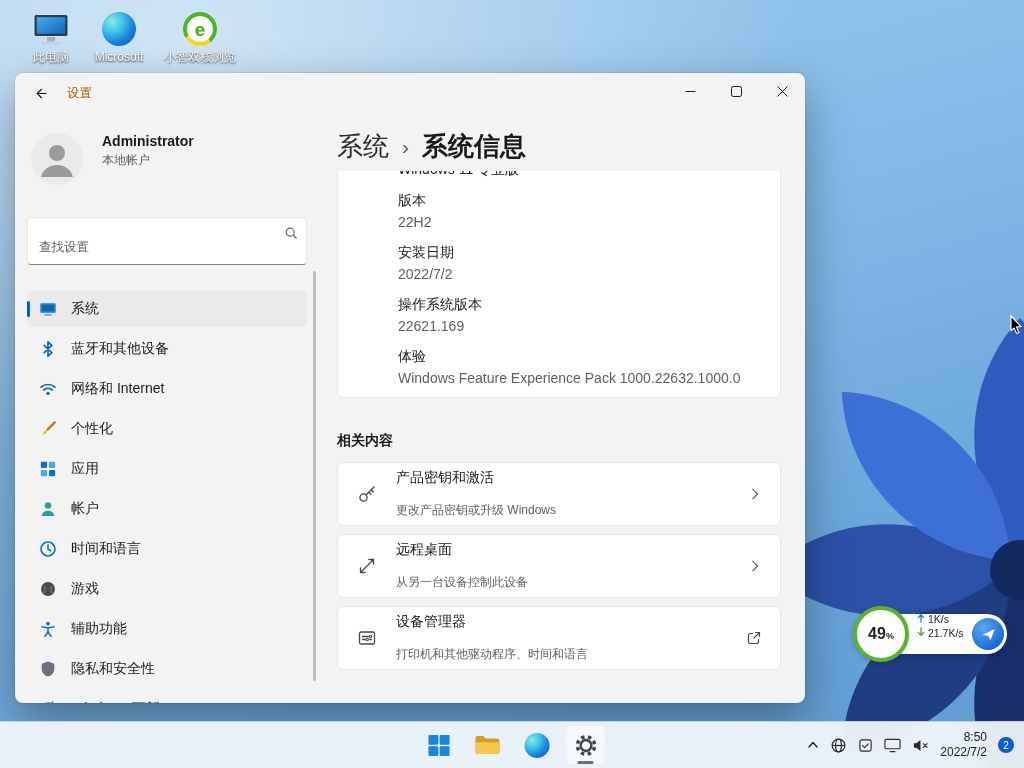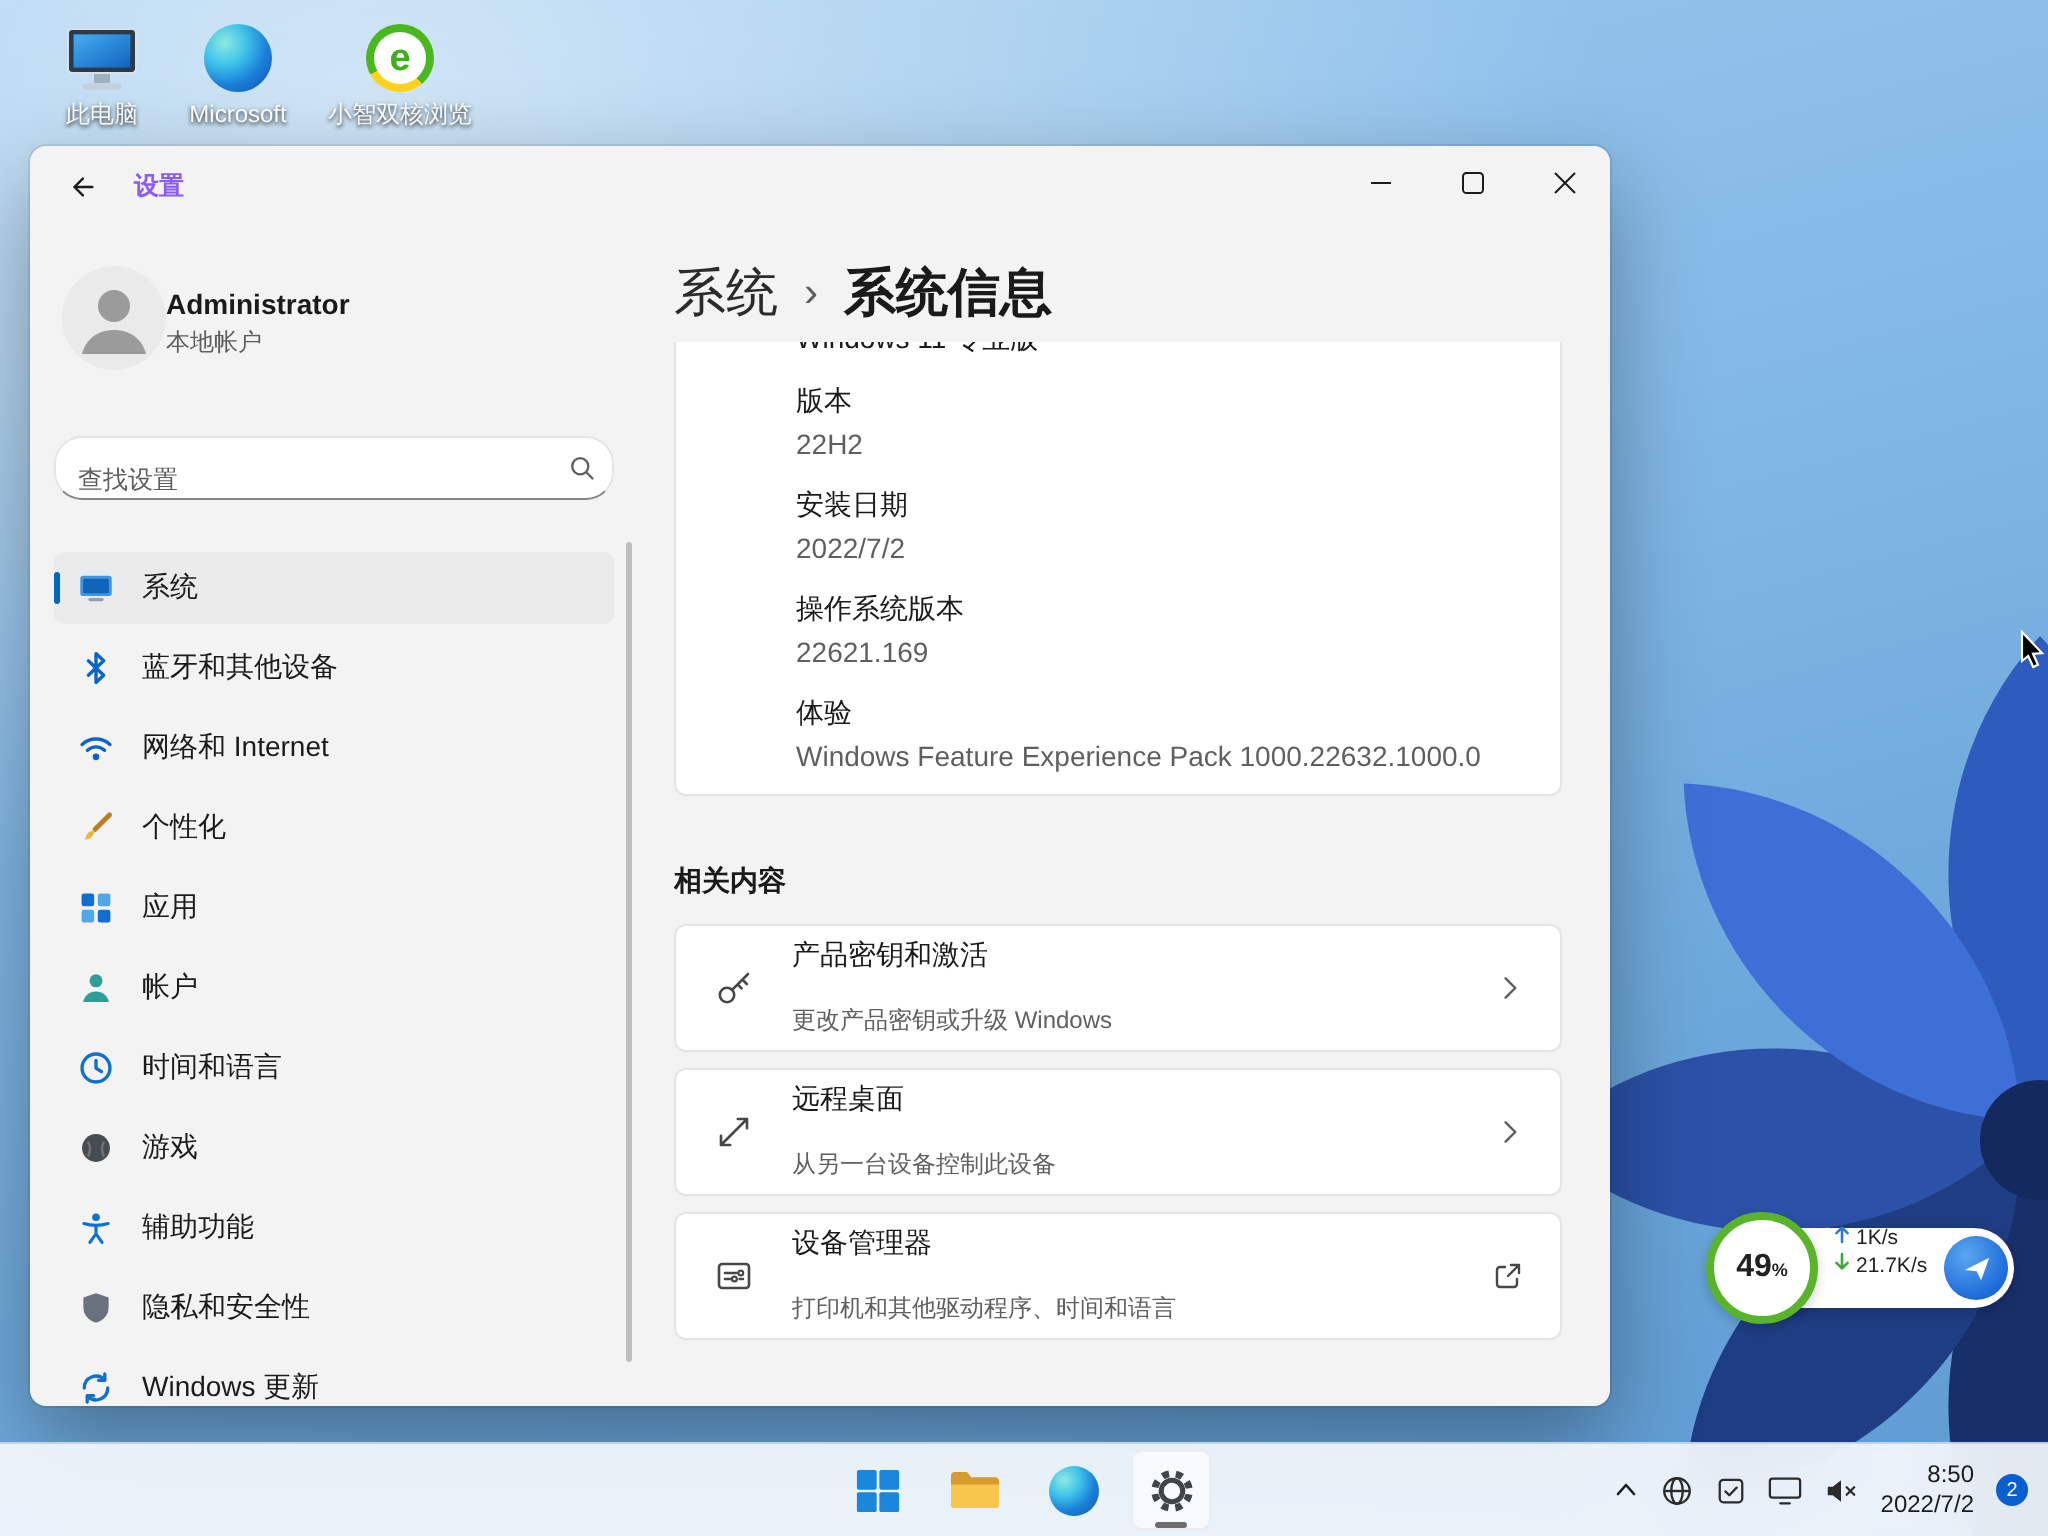--- a/index.html
+++ b/index.html
@@ -24,33 +24,33 @@
   .xz-ball { width:34px; height:34px; border-radius:50%; background:conic-gradient(from 140deg,#ffd21e 0 28%,#49b81f 28% 100%);
     display:grid; place-items:center; }
   .xz-ball .in { width:26px; height:26px; border-radius:50%; background:#fff; display:grid; place-items:center;
     color:#3ab019; font-weight:bold; font-size:19px; line-height:1; }
 
   
   .win { position:absolute; left:15px; top:73px; width:790px; height:630px; background:#f3f3f3;
     border-radius:8px; box-shadow:0 18px 46px rgba(0,0,0,.35), 0 0 0 1px rgba(0,0,0,.08); overflow:hidden; }
   .titlebar { height:40px; display:flex; align-items:center; padding-left:8px; }
   .tb-back { width:34px; height:30px; border:none; background:transparent; border-radius:4px; display:grid; place-items:center; cursor:pointer; }
-  .tb-title { margin-left:10px; font-size:12.5px; color:#8b5cf6;font-weight:bold; }
+  .tb-title { margin-left:10px; font-size:12.5px; color:#a16207; }
   .tb-ctrls { margin-left:auto; display:flex; height:100%; }
   .tb-ctrls button { width:46px; height:36px; border:none; background:transparent; display:grid; place-items:center; cursor:pointer; }
   .winbody { position:absolute; top:40px; left:0; right:0; bottom:0; display:flex; }
 
   
   .sidebar { position:relative; width:302px; padding:0 10px 0 12px; flex:0 0 auto; }
-  .user { margin:20px 4px 0; display:flex; align-items:center; gap:0; cursor:pointer; }
+  .user { margin:20px 4px 0; display:flex; align-items:flex-start; gap:19px; cursor:pointer; }
   .uname { font-size:14px; font-weight:700; color:#1a1a1a; }
   .usub { font-size:12px; color:#5d5d5d; margin-top:3px; }
   .searchwrap { position:relative; margin-top:28px; }
-  .search { width:100%; height:32px; background:#fff; border:1px solid #e5e5e5; border-bottom-color:#848484;
-    border-radius:14px; padding:12px 30px 0 11px; font-size:12.5px; color:#1b1b1b; outline:none; font-family:inherit; }
+  .search { width:100%; height:48px; background:#fff; border:1px solid #e5e5e5; border-bottom-color:#848484;
+    border-radius:4px; padding:12px 30px 0 11px; font-size:12.5px; color:#1b1b1b; outline:none; font-family:inherit; }
   .search::placeholder { color:#5d5d5d; }
   .searchicon { position:absolute; right:9px; top:9px; }
   .nav { margin-top:26px; display:flex; flex-direction:column; gap:4px; }
   .nav-item { position:relative; height:36px; border-radius:5px; display:flex; align-items:center; gap:14px;
     padding:0 12px; font-size:14px; color:#1b1b1b; cursor:pointer; }
   .nav-item.sel { background:#eaeaea; }
   .accent { position:absolute; left:0; top:10px; width:3px; height:16px; border-radius:2px; background:#0067c0; }
   .nav-ic { width:18px; height:18px; display:grid; place-items:center; flex:0 0 auto; }
   .sb-scroll { position:absolute; right:1px; top:158px; width:3px; height:410px; border-radius:2px; background:#ababab; opacity:.75; }
 

